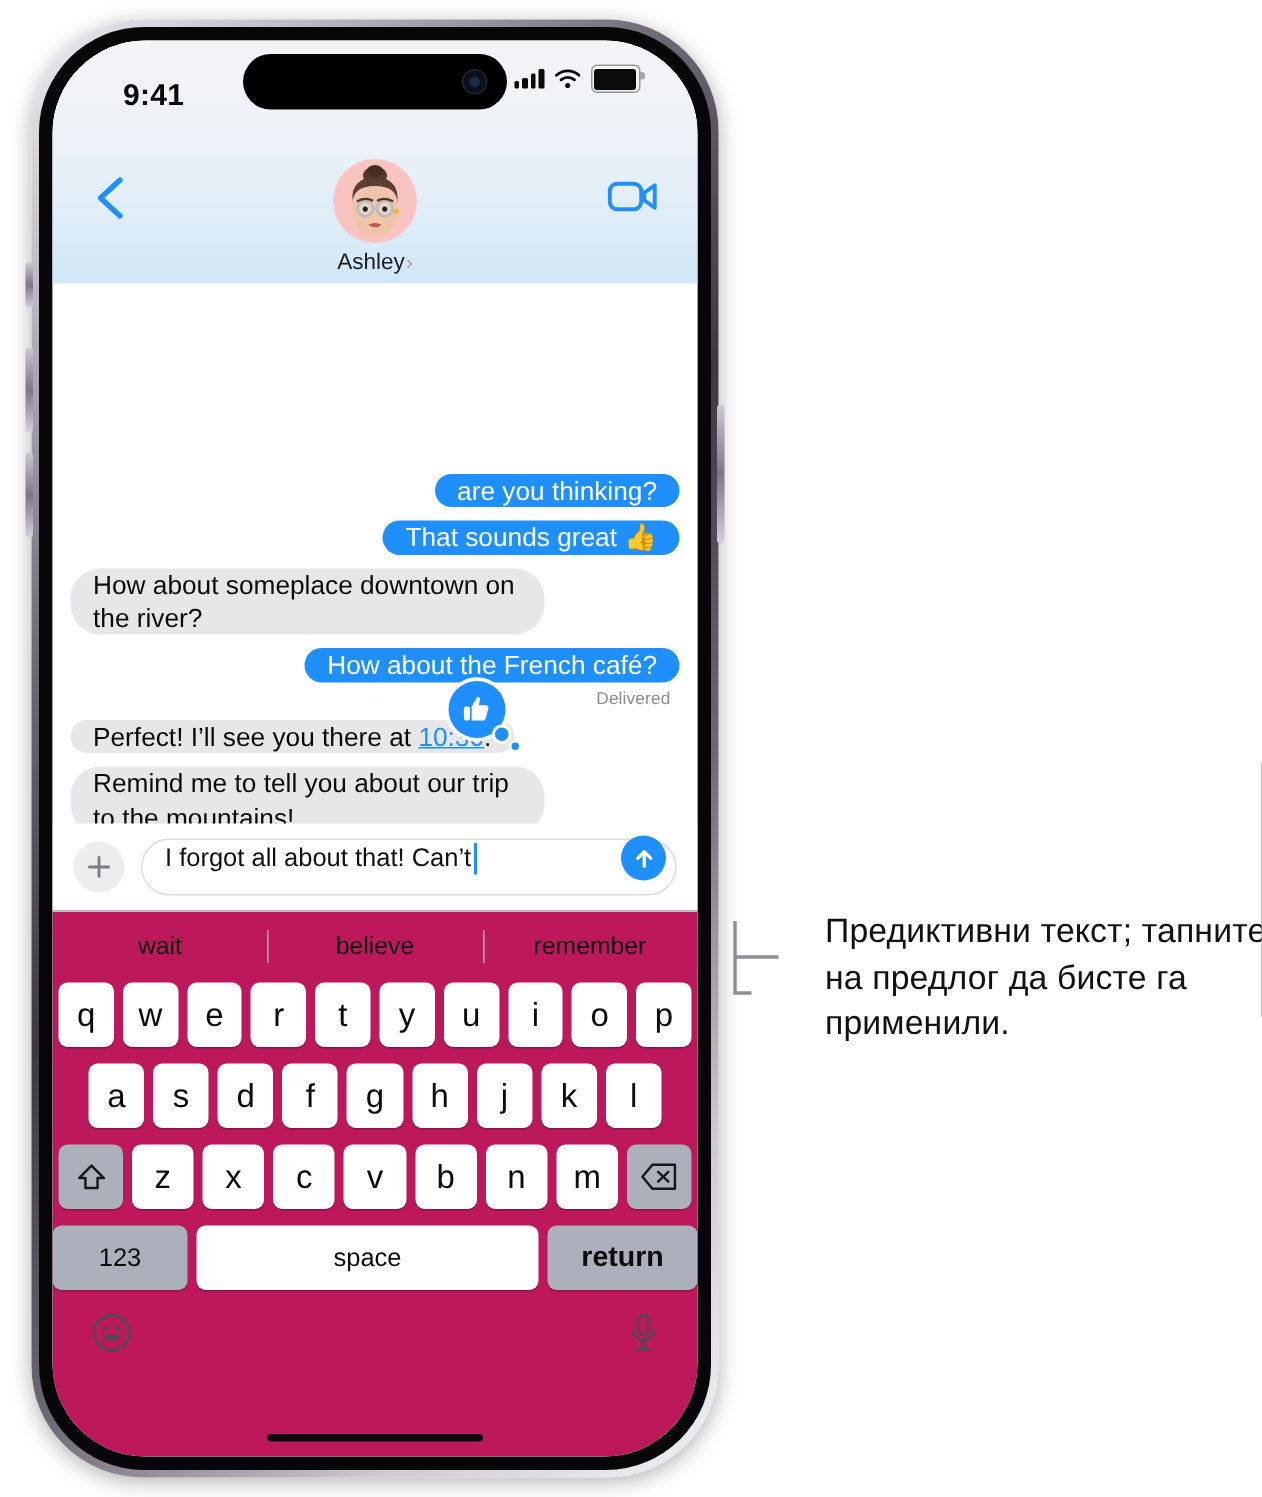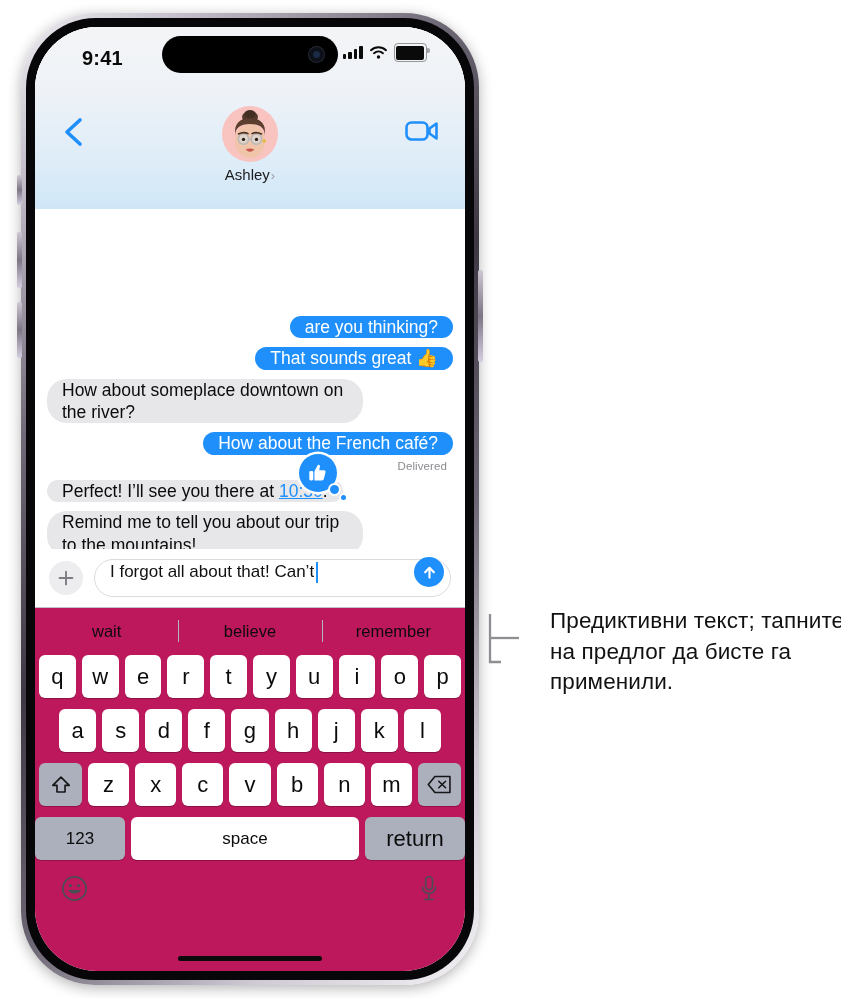--- a/index.html
+++ b/index.html
@@ -38,21 +38,21 @@
   .btn-volup  { left: 17px; top: 232px; width: 5px; height: 56px; }
   .btn-voldn  { left: 17px; top: 302px; width: 5px; height: 56px; }
   .btn-power  { left: 478px; top: 270px; width: 5px; height: 92px; }
 
   
   .statusbar {
     position: absolute; left: 0; top: 0; width: 430px; height: 54px;
     z-index: 6;
   }
   .clock {
-    position: absolute; left: 47px; top: 20px;
+    position: absolute; left: 47px; top: 26px;
     font-size: 20px; font-weight: bold; color: #0a0a0a;
     letter-spacing: .2px;
   }
   .dynamic-island {
     position: absolute; left: 127px; top: 9px;
     width: 176px; height: 37px; border-radius: 19px;
     background: #000;
   }
   .di-cam {
     position: absolute; right: 13px; top: 10px;
@@ -72,21 +72,21 @@
   .batt {
     width: 28px; height: 14px; border-radius: 4px;
     border: 1.4px solid rgba(0,0,0,.38); padding: 1.7px; position: relative;
   }
   .batt::after { content:""; position:absolute; right:-3.6px; top:4px; width:2.2px; height:5px;
     background: rgba(0,0,0,.32); border-radius:0 2px 2px 0; }
   .batt i { display:block; width:100%; height:100%; background:#0a0a0a; border-radius:2px; }
 
   
   .navbar {
-    position: absolute; left: 0; top: 0; width: 430px; height: 182px;
+    position: absolute; left: 0; top: 0; width: 430px; height: 162px;
     background: linear-gradient(180deg,#f3f4f6 0%,#eef2f7 36%,#dcecf8 78%,#cfe6f7 100%);
     z-index: 5;
   }
   .back-chevron {
     position: absolute; left: 26px; top: 89px; width: 26px; height: 32px;
     cursor: pointer;
   }
   .avatar-wrap { position: absolute; left: 0; right: 0; top: 79px; text-align: center; }
   .avatar {
     width: 56px; height: 56px; border-radius: 50%;
@@ -196,21 +196,21 @@
   .key {
     background: #fff; border-radius: 6px; height: 43px;
     display: flex; align-items: center; justify-content: center;
     font-size: 22px; color: #0b0b0c; flex: 1 1 0;
     box-shadow: 0 1px 0 rgba(0,0,0,.28); cursor: pointer;
   }
   .key.dark { background: #acb0bc; box-shadow: 0 1px 0 rgba(0,0,0,.24); }
   .key.wide-mod { flex: 0 0 43px; }
   .key.num { flex: 0 0 90px; font-size: 17px; }
   .key.space { flex: 1 1 auto; font-size: 17px; }
-  .key.return { flex: 0 0 100px; font-size: 22px; }
+  .key.return { flex: 0 0 100px; font-size: 19px; font-weight: bold; }
   .kb-bottom {
     display: flex; align-items: center; justify-content: space-between;
     padding: 4px 26px 0 26px;
   }
   .home-indicator {
     position: absolute; left: 50%; transform: translateX(-50%); bottom: 10px;
     width: 144px; height: 5.5px; border-radius: 3px; background: #0b0b0c;
   }
 
   

